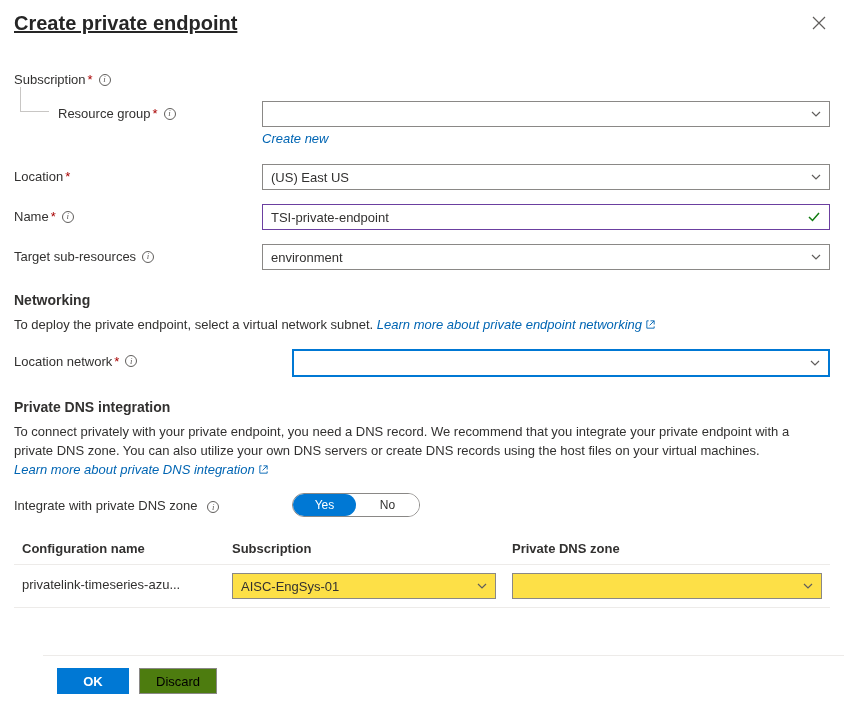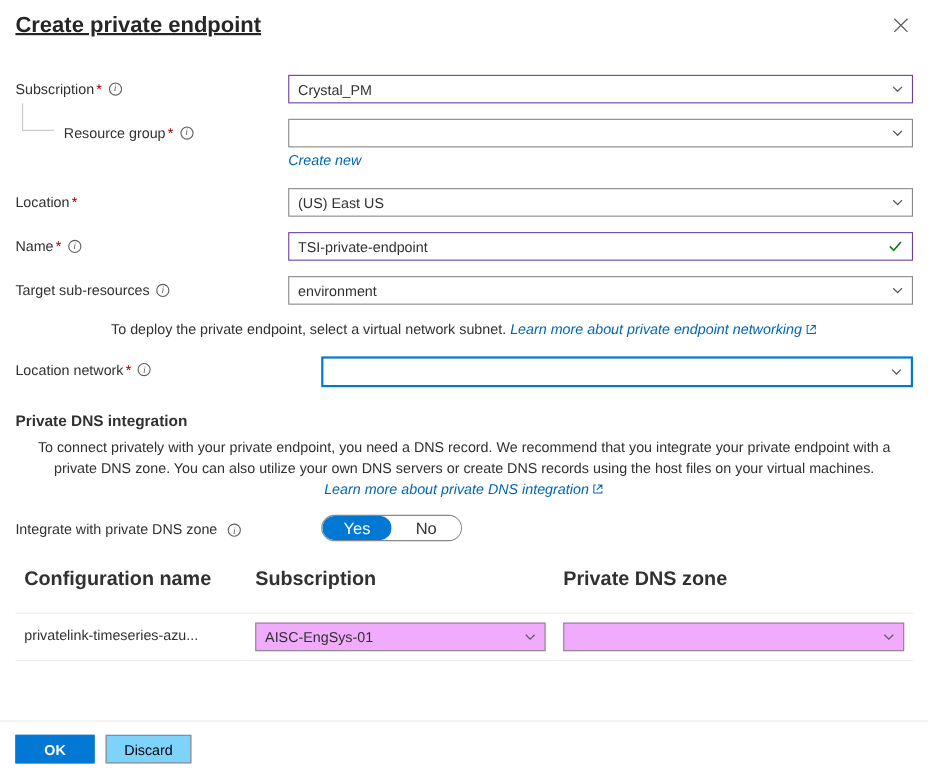--- a/index.html
+++ b/index.html
@@ -126,21 +126,20 @@
   h3.section {
     font-size: 14px;
     font-weight: 600;
     margin: 22px 0 8px 0;
     color: #323130;
   }
   p.desc {
     margin: 0 0 14px 0;
     line-height: 1.45;
     color: #323130;
-    text-align: center;
   }
   .toggle-row {
     display: flex;
     align-items: center;
     margin-top: 14px;
     margin-bottom: 18px;
   }
   .toggle-row .label-col { width: 278px; padding-top: 0; }
   .pill-toggle {
     display: flex;
@@ -148,71 +147,72 @@
     border-radius: 14px;
     overflow: hidden;
     width: 128px;
     height: 24px;
   }
   .pill-opt {
     flex: 1;
     display: flex;
     align-items: center;
     justify-content: center;
-    font-size: 15px;
+    font-size: 12px;
     cursor: pointer;
     background: #fff;
     color: #323130;
   }
   .pill-opt.active {
     background: #0078d4;
     color: #fff;
     border-radius: 14px;
   }
   table.cfg {
     width: 100%;
     border-collapse: collapse;
     margin-top: 2px;
   }
   table.cfg th {
     text-align: left;
     font-weight: 600;
-    font-size: 18px;
-    padding: 6px 8px 20px 8px;
+    font-size: 13px;
+    padding: 6px 8px 8px 8px;
     border-bottom: 1px solid #edebe9;
     color: #323130;
   }
   table.cfg td {
     padding: 8px;
     border-bottom: 1px solid #edebe9;
     vertical-align: middle;
   }
   .cell-dd {
     height: 26px;
     border: 1px solid #8a8886;
     display: flex;
     align-items: center;
     justify-content: space-between;
     padding: 0 8px;
     cursor: pointer;
-    background: #f0abfc;
+    background: #fde047;
   }
   .footer {
     border-top: 1px solid #edebe9;
     padding: 12px 14px;
     display: flex;
     gap: 10px;
+    margin-left: 43px;
   }
   .btn {
     height: 26px;
     min-width: 72px;
     padding: 0 16px;
     font-size: 13px;
     border: 1px solid #8a8886;
-    background: #7dd3fc;
+    background: #4d7c0f;
     cursor: pointer;
     display: inline-flex;
     align-items: center;
     justify-content: center;
   }
   .btn.primary {
     background: #0078d4;
     border-color: #0078d4;
     color: #fff;
     font-weight: 600;
@@ -233,30 +233,20 @@
     </div>
   </div>
 
   <div class="body">
 
     <div class="row">
       <div class="label-col">
         <span class="label-text">Subscription</span>
         <span class="req">*</span>
         <span class="info">i</span>
-      </div>
-      <div class="field-col">
-        <div class="dd purple">
-          <span class="dd-val">Crystal_PM</span>
-          <span class="chev">
-              <svg viewBox="0 0 10 10">
-                <path d="M1 3 L5 7 L9 3" stroke="#605e5c" stroke-width="1.2" fill="none"></path>
-              </svg>
-            </span>
-        </div>
       </div>
     </div>
 
     <div class="row">
       <div class="label-col indent-connector">
         <span class="label-text">Resource group</span>
         <span class="req">*</span>
         <span class="info">i</span>
       </div>
       <div class="field-col">
@@ -315,20 +305,21 @@
           <span class="dd-val">environment</span>
           <span class="chev">
               <svg viewBox="0 0 10 10">
                 <path d="M1 3 L5 7 L9 3" stroke="#605e5c" stroke-width="1.2" fill="none"></path>
               </svg>
             </span>
         </div>
       </div>
     </div>
 
+    <h3 class="section">Networking</h3>
     <p class="desc">
       <span>To deploy the private endpoint, select a virtual network subnet. </span>
       <a class="link"><span>Learn more about private endpoint networking</span><span class="ext-icon"><svg viewBox="0 0 12 12">
               <path d="M4 2 H2 V10 H10 V8 M6 2 H10 V6 M10 2 L5 7" stroke="#0065b3" stroke-width="1" fill="none"></path>
             </svg></span></a>
     </p>
 
     <div class="row">
       <div class="label-col" style="width:278px;">
         <span class="label-text">Location network</span>

